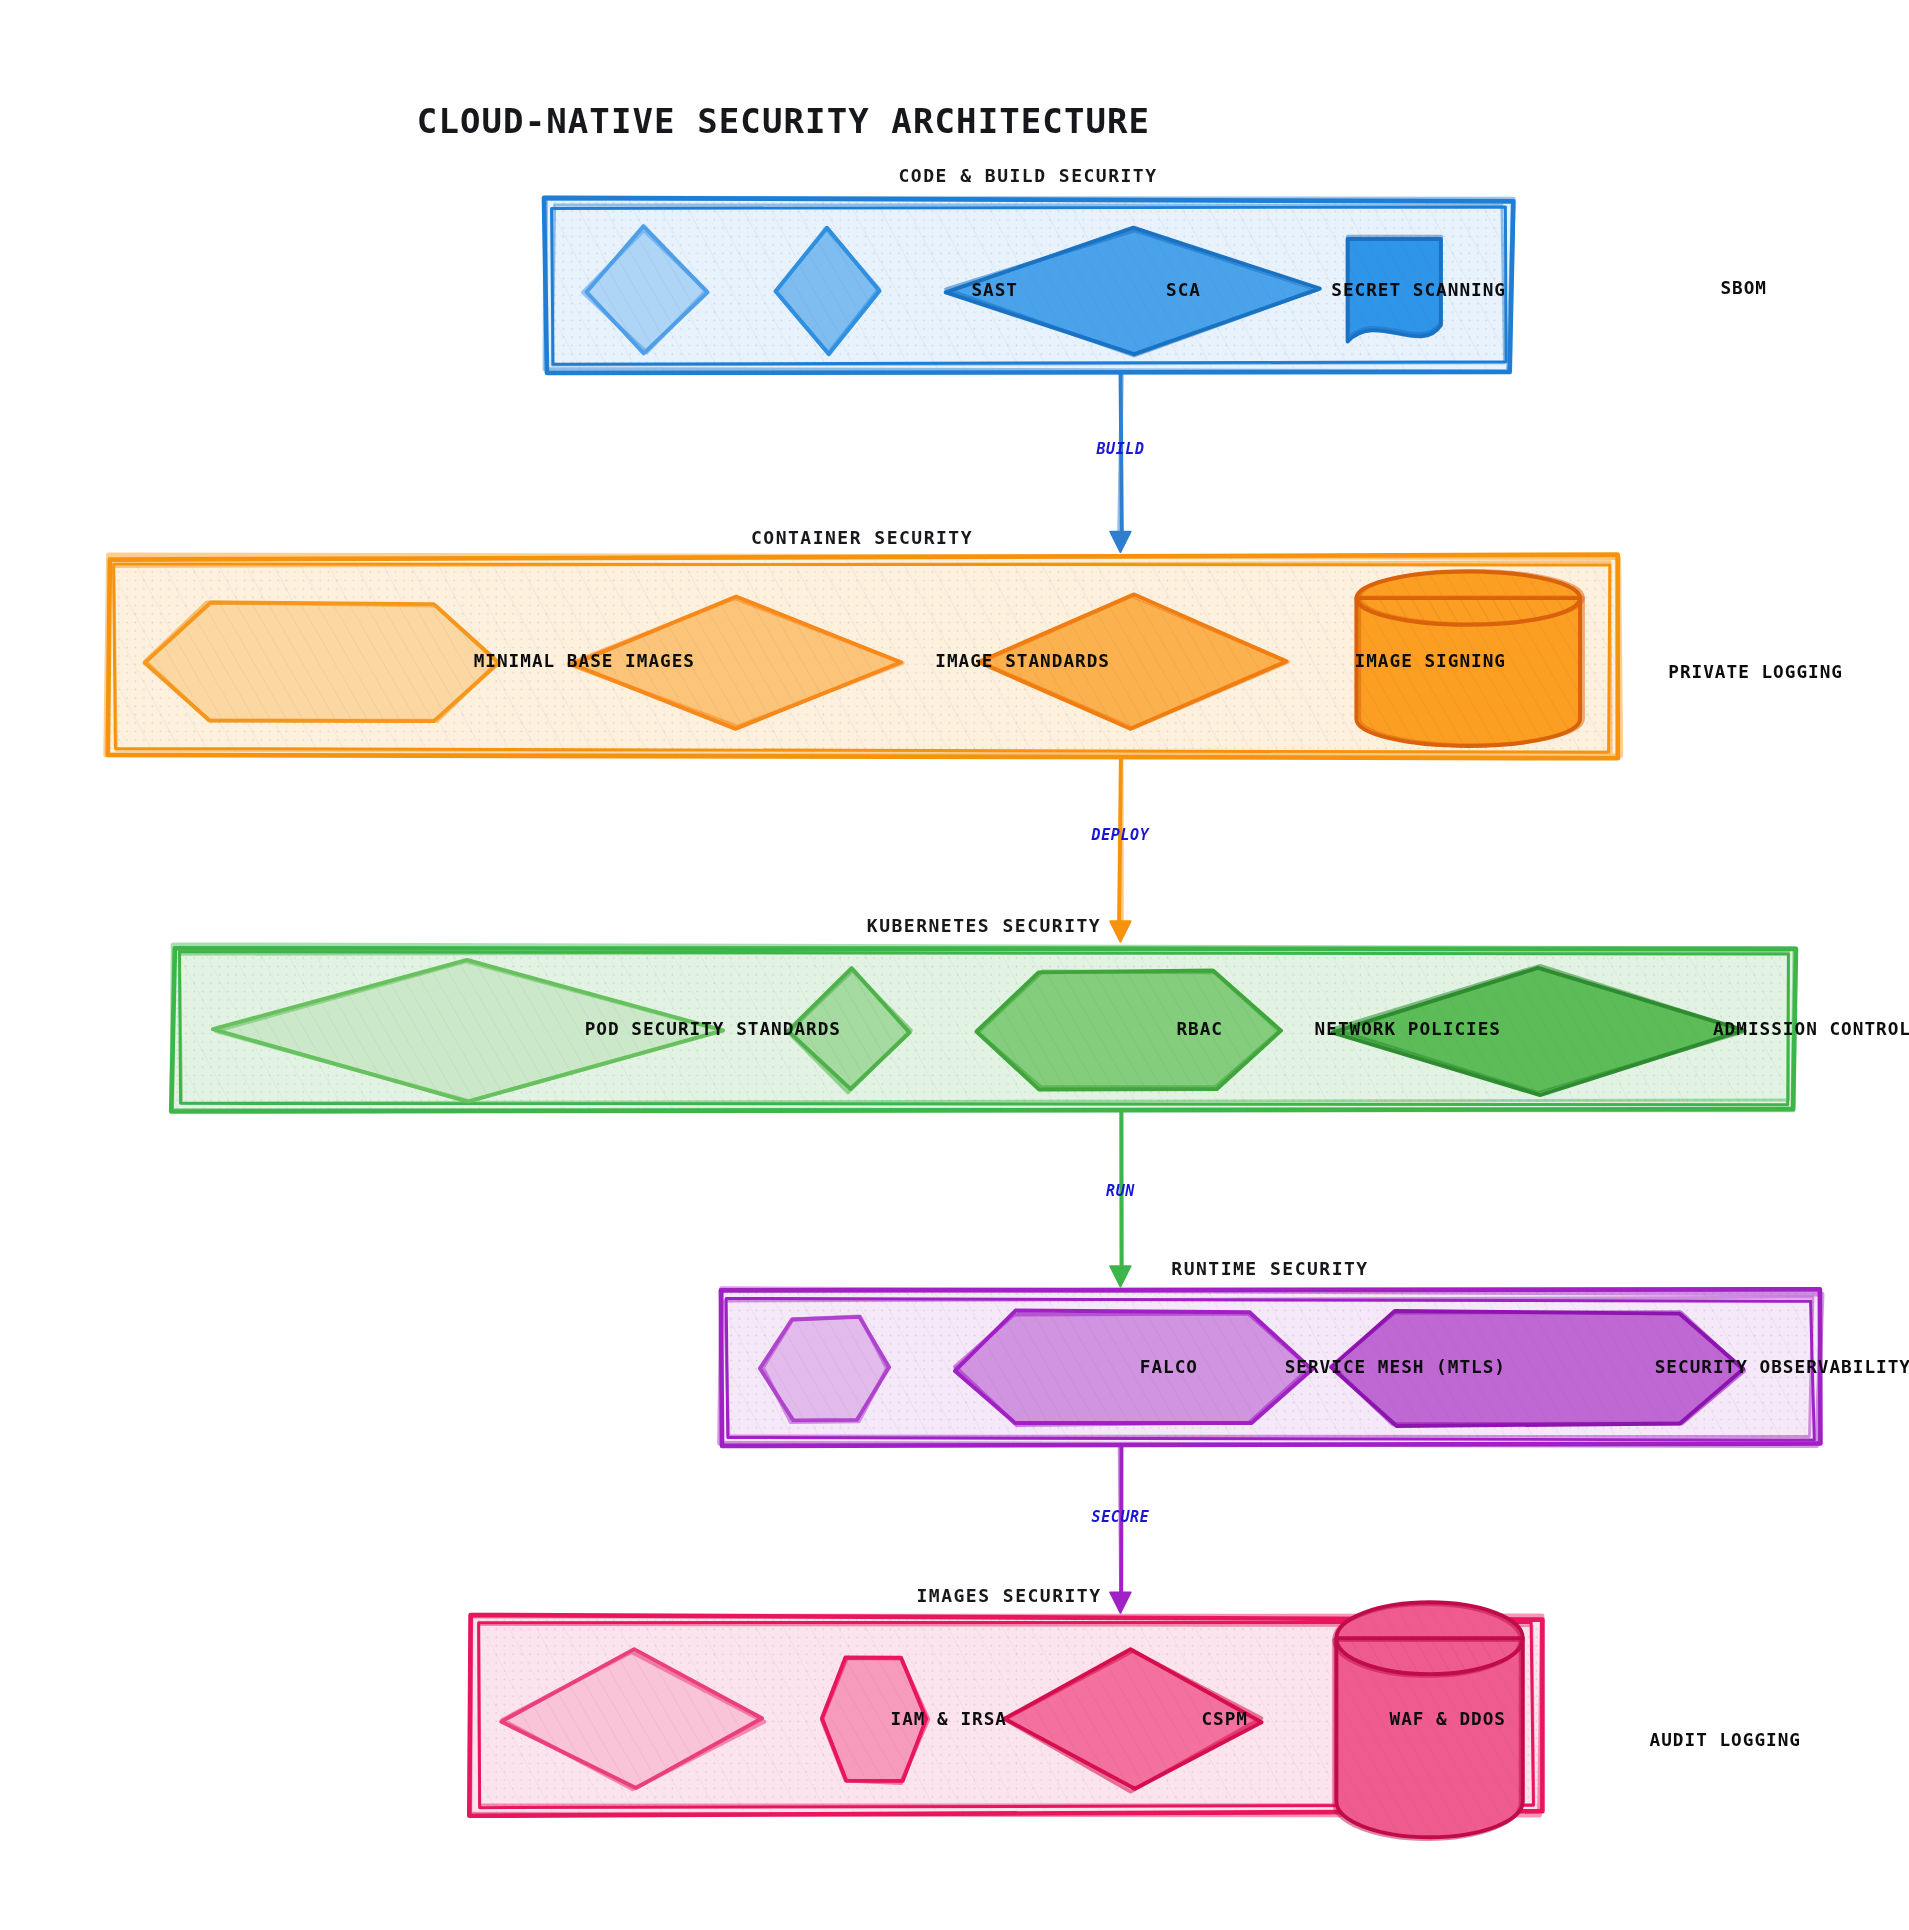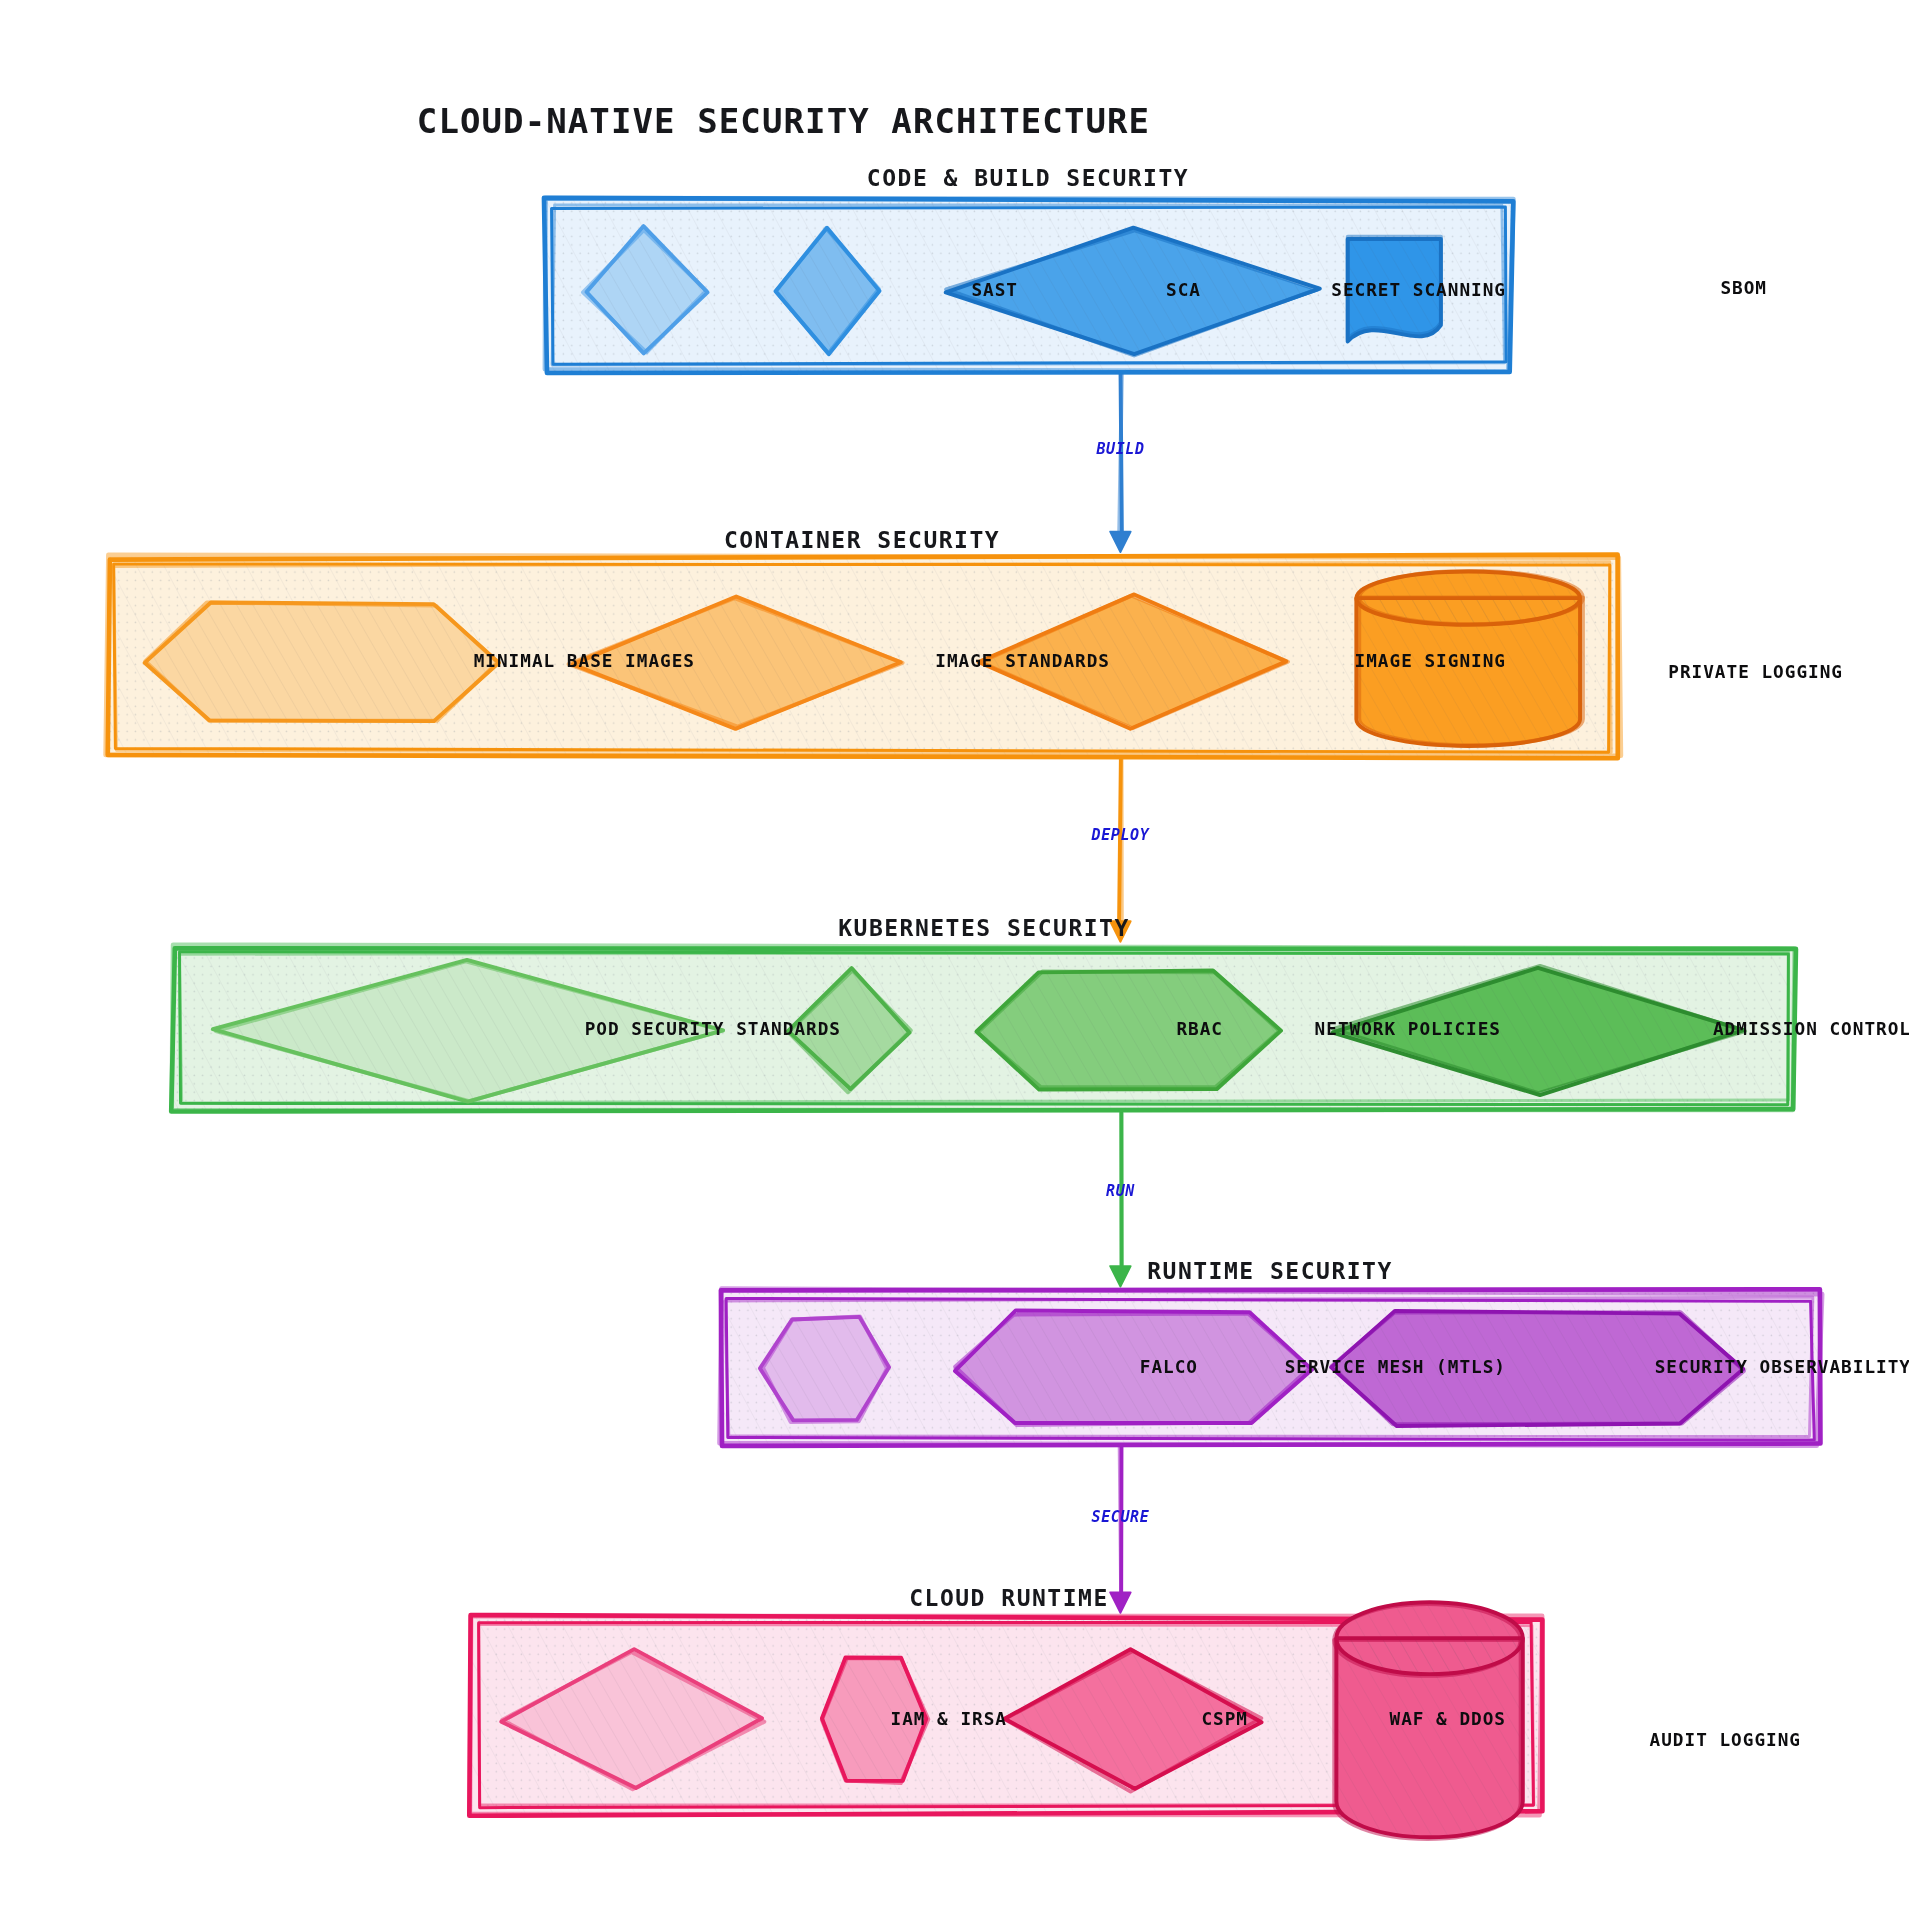--- a/index.html
+++ b/index.html
@@ -19,21 +19,21 @@
     font-weight:bold;
     font-size:34px;
     letter-spacing:1.1px;
     color:#17181c;
     white-space:pre;
   }
   .band-label{
     position:absolute;
     font-family:"DejaVu Sans Mono", monospace;
     font-weight:bold;
-    font-size:23px;
+    font-size:18px;
     letter-spacing:1.5px;
     color:#17181c;
     white-space:pre;
     text-align:center;
   }
   .edge-label{
     position:absolute;
     font-family:"DejaVu Sans Mono", monospace;
     font-style:italic;
     font-weight:bold;
@@ -293,20 +293,20 @@
       <div class="node-label" style="left: 1097px; top: 662px; width: 746px;">PRIVATE LOGGING</div>
       <div class="band-label" style="left: 611px; top: 915px; width: 746px;">KUBERNETES SECURITY</div>
       <div class="node-label" style="left: 95px; top: 1019px; width: 746px;">POD SECURITY STANDARDS</div>
       <div class="node-label" style="left: 477px; top: 1019px; width: 746px;">RBAC</div>
       <div class="node-label" style="left: 755px; top: 1019px; width: 746px;">NETWORK POLICIES</div>
       <div class="node-label" style="left: 1165px; top: 1019px; width: 746px;">ADMISSION CONTROL</div>
       <div class="band-label" style="left: 897px; top: 1258px; width: 746px;">RUNTIME SECURITY</div>
       <div class="node-label" style="left: 452px; top: 1357px; width: 746px;">FALCO</div>
       <div class="node-label" style="left: 760px; top: 1357px; width: 746px;">SERVICE MESH (MTLS)</div>
       <div class="node-label" style="left: 1165px; top: 1357px; width: 746px;">SECURITY OBSERVABILITY</div>
-      <div class="band-label" style="left: 636px; top: 1585px; width: 746px;">CLOUD RUNTIME</div>
+      <div class="band-label" style="left: 636px; top: 1585px; width: 746px;">IMAGES SECURITY</div>
       <div class="node-label" style="left: 261px; top: 1709px; width: 746px;">IAM &amp; IRSA</div>
       <div class="node-label" style="left: 502px; top: 1709px; width: 746px;">CSPM</div>
       <div class="node-label" style="left: 760px; top: 1709px; width: 746px;">WAF &amp; DDOS</div>
       <div class="node-label" style="left: 1055px; top: 1730px; width: 746px;">AUDIT LOGGING</div>
     </div>
 </div>
 
 
 </body></html>

